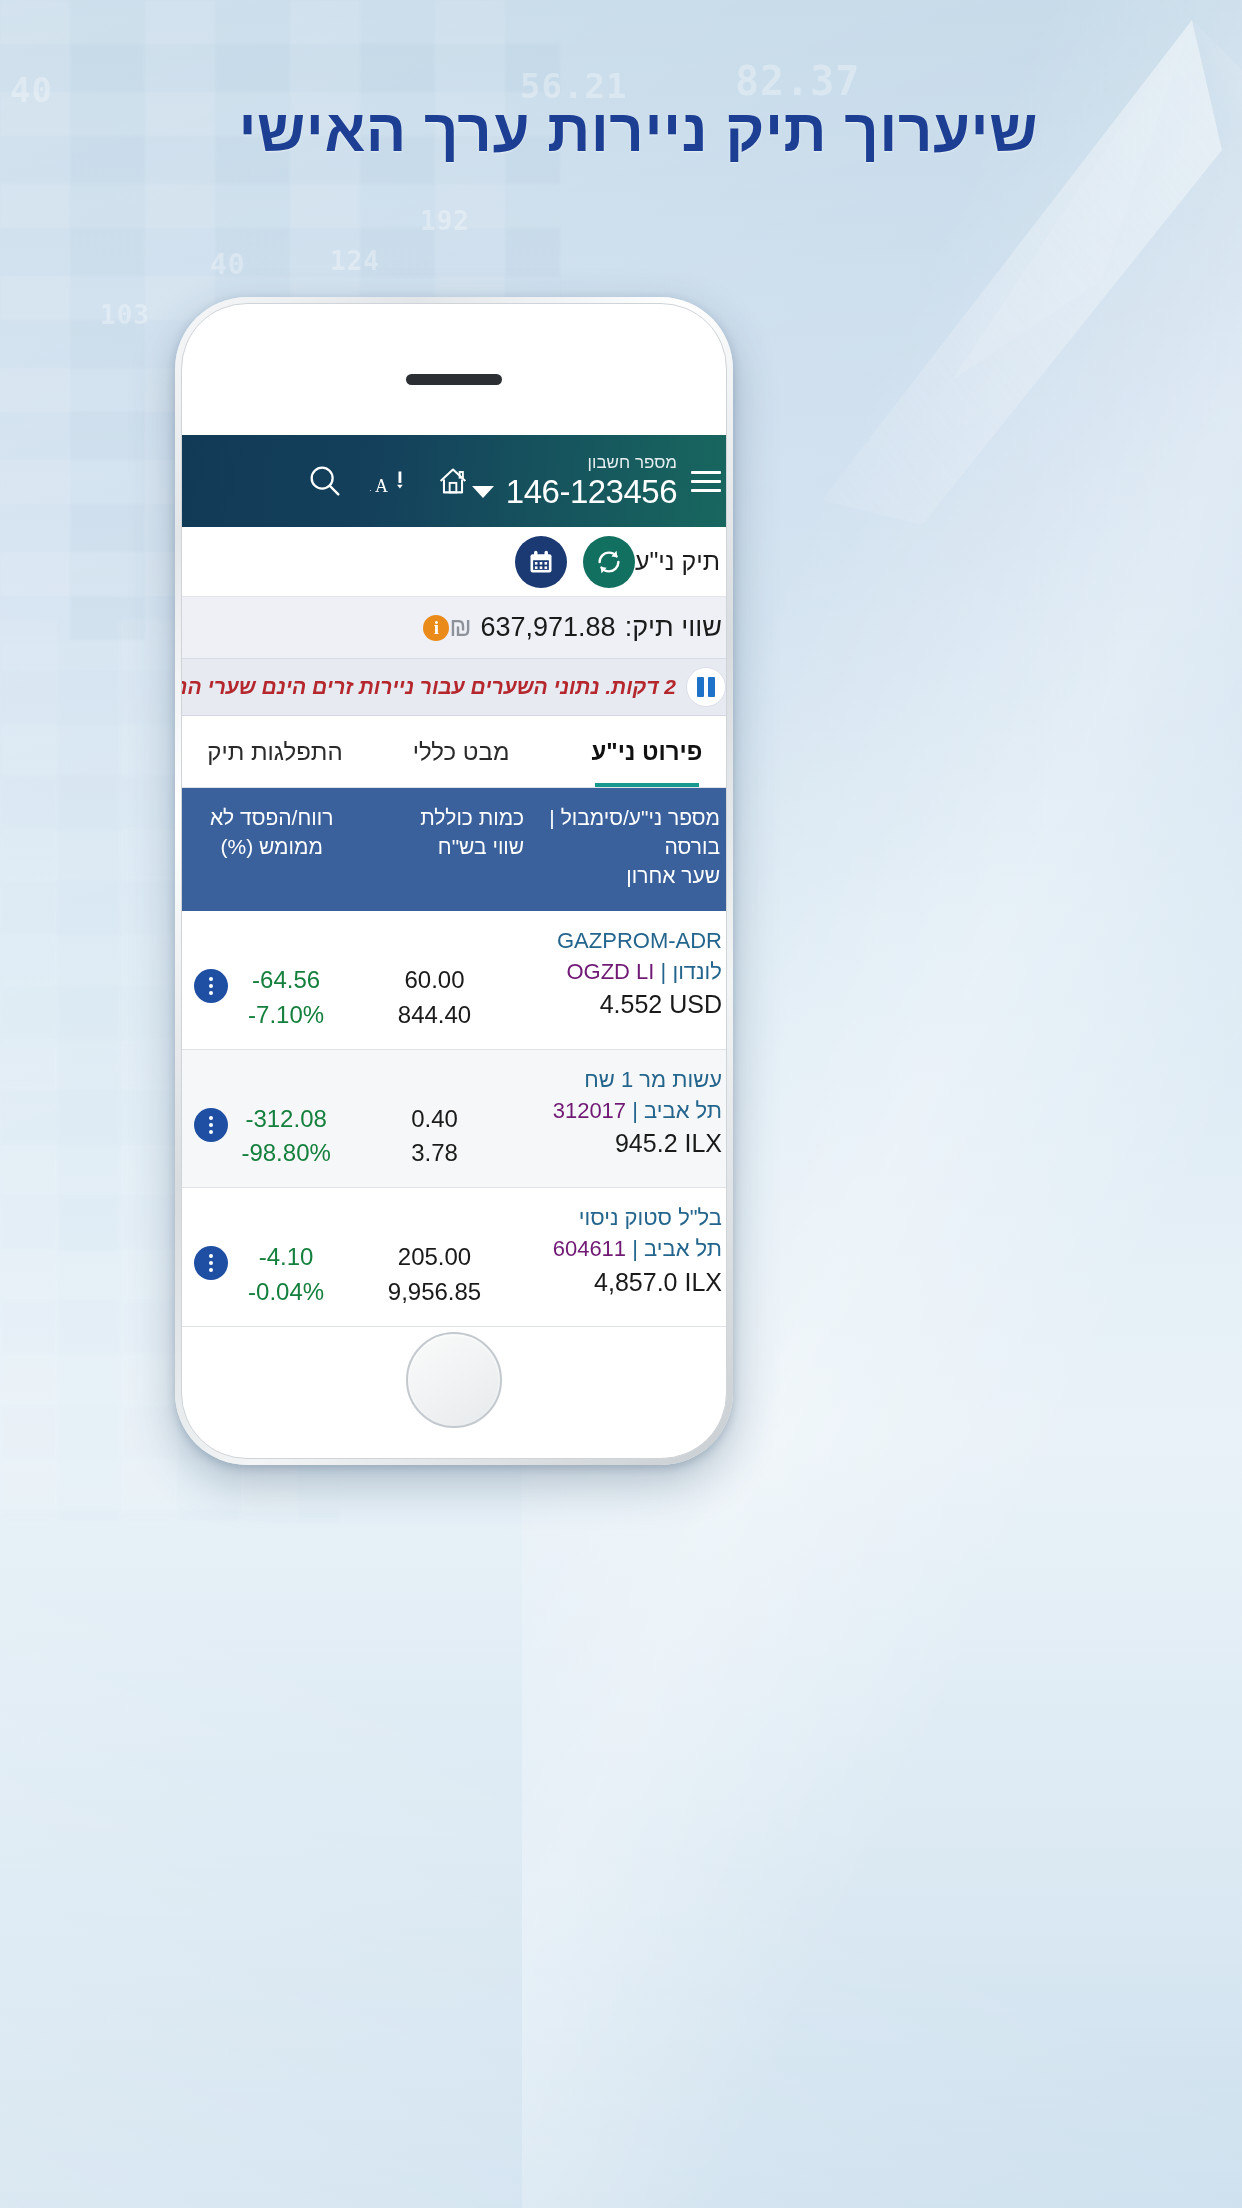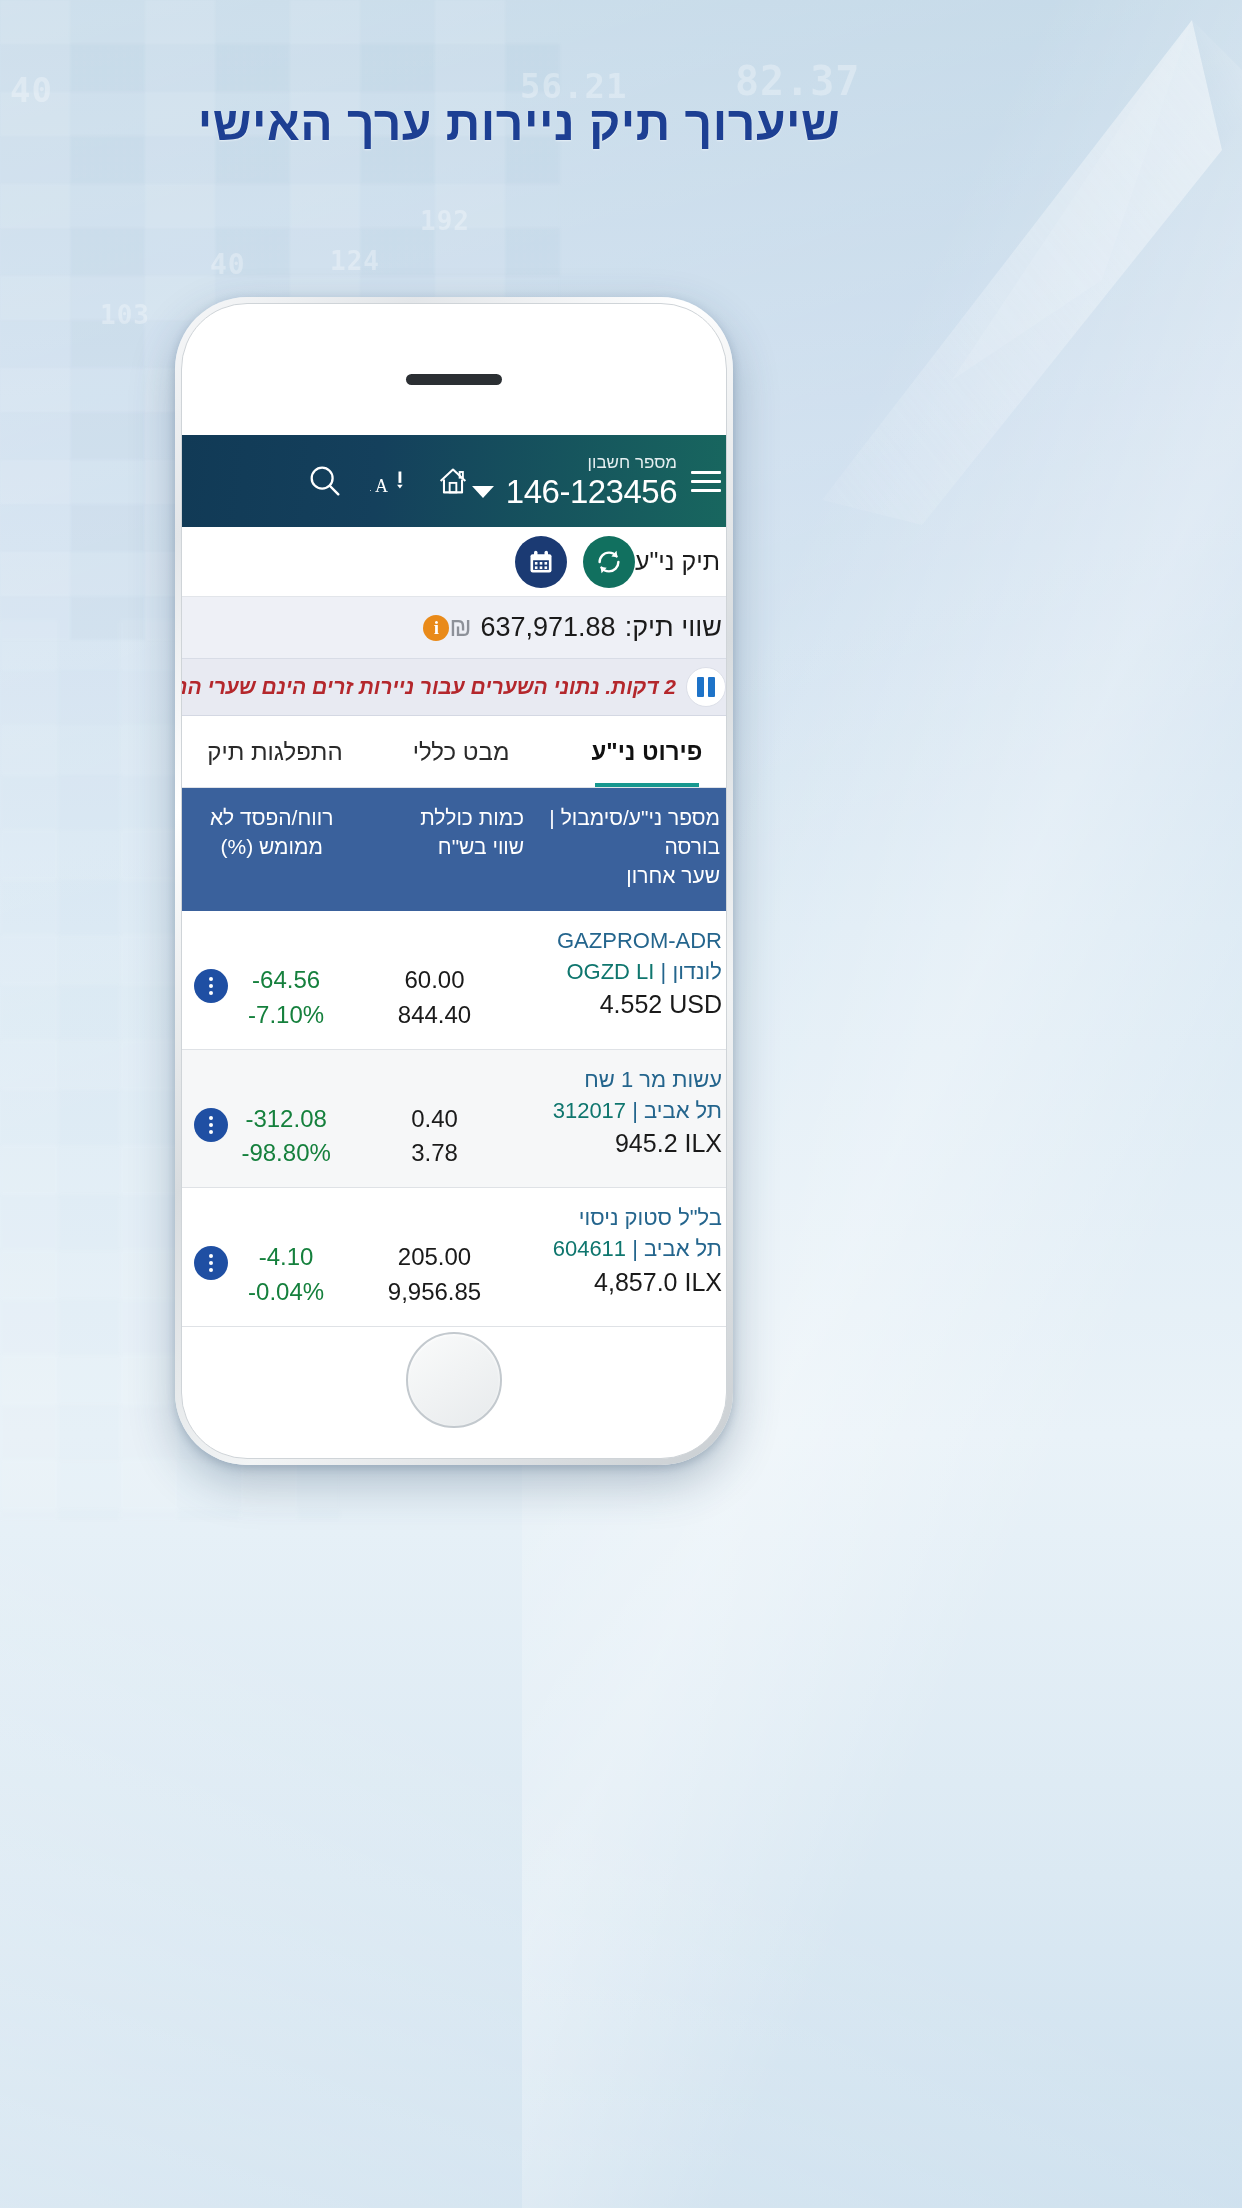--- a/index.html
+++ b/index.html
@@ -55,24 +55,23 @@
   }
   #bg-sheen2 {
     position: absolute; left: 0; bottom: 0; width: 1242px; height: 700px;
     background: linear-gradient(25deg, rgba(255,255,255,0.28) 0%, rgba(255,255,255,0.0) 55%);
     pointer-events: none;
   }
 
   
   #headline {
     position: absolute; top: 96px; left: 0; width: 1038px;
-    text-align: center;
     direction: rtl;
     color: #1d3f93;
-    font-size: 48px;
+    font-size: 60px;
     font-weight: bold;
     letter-spacing: 0.5px;
     text-shadow: 0 1px 2px rgba(255,255,255,0.55);
   }
 
   
   #phone {
     position: absolute;
     left: 175px; top: 297px;
     width: 558px; height: 1168px;
@@ -211,21 +210,21 @@
     display: flex; align-items: flex-start;
     padding: 14px 14px 16px 14px;
     border-bottom: 1px solid #dfe2e6;
     background: #f6f7f8;
     min-height: 132px;
   }
   .row:nth-child(odd) { background: #ffffff; }
   .c-name { flex: 0 0 38%; text-align: right; padding-right: 4px; line-height: 1.42; }
   .nm-1 { font-size: 22px; color: #24658d; }
   .nm-2 { font-size: 22px; color: #24658d; }
-  .nm-2 b { color: #0f766e; font-weight: normal; }
+  .nm-2 b { color: #701a75; font-weight: normal; }
   .nm-3 { font-size: 25px; color: #1a1a1a; direction: ltr; text-align: right; }
   .c-qty { flex: 0 0 34%; text-align: center; padding-top: 38px; line-height: 1.45; direction: ltr; }
   .c-qty div { font-size: 24px; color: #1a1a1a; }
   .c-pl { flex: 0 0 22%; text-align: center; padding-top: 38px; line-height: 1.45; direction: ltr; }
   .c-pl div { font-size: 24px; color: #15803d; }
   .c-menu { flex: 0 0 6%; display: flex; align-items: center; justify-content: center; padding-top: 44px; }
   .dots {
     width: 34px; height: 34px; border-radius: 50%; background: #1f4fa3;
     display: flex; flex-direction: column; align-items: center; justify-content: center; gap: 3px;
   }

